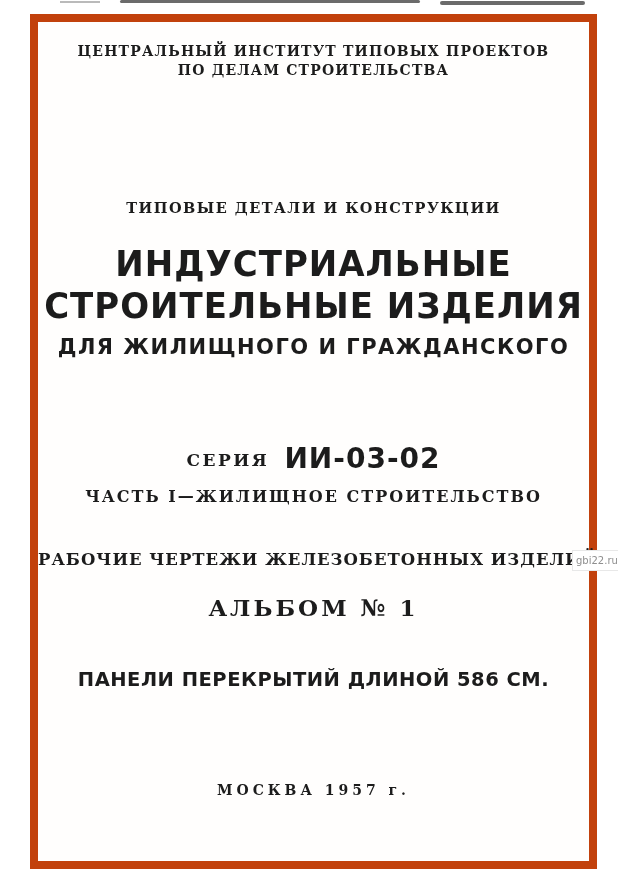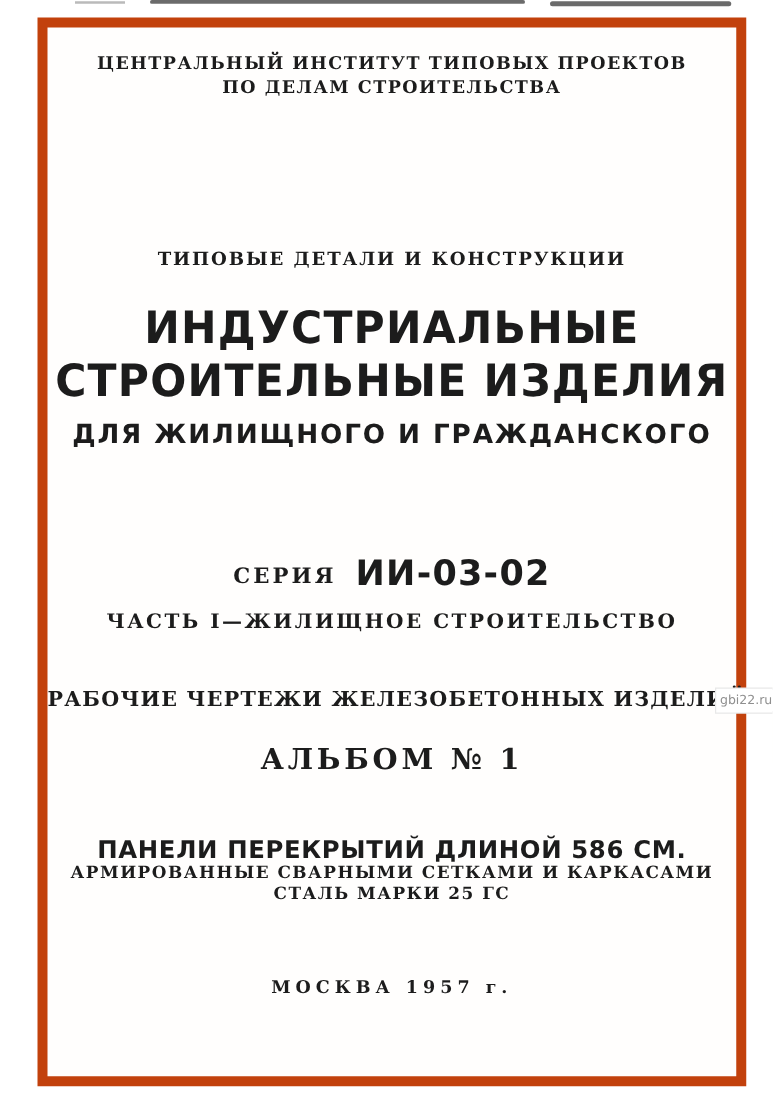--- a/index.html
+++ b/index.html
@@ -183,22 +183,18 @@
   <div class="block part">ЧАСТЬ I—ЖИЛИЩНОЕ СТРОИТЕЛЬСТВО</div>
 
   <div class="block drawings">РАБОЧИЕ ЧЕРТЕЖИ ЖЕЛЕЗОБЕТОННЫХ ИЗДЕЛИЙ</div>
 
   <div class="block album">АЛЬБОМ № 1</div>
 
   <div class="block product">
     <div>ПАНЕЛИ ПЕРЕКРЫТИЙ ДЛИНОЙ 586 СМ.</div>
   </div>
 
-  <div class="block reinforcement">
-    <div>АРМИРОВАННЫЕ СВАРНЫМИ СЕТКАМИ И КАРКАСАМИ</div>
-    <div>СТАЛЬ МАРКИ 25 ГС</div>
-  </div>
 
   <div class="block imprint">МОСКВА 1957 г.</div>
 
 </div>
 
 <div class="watermark">gbi22.ru</div>
 
 </body></html>

